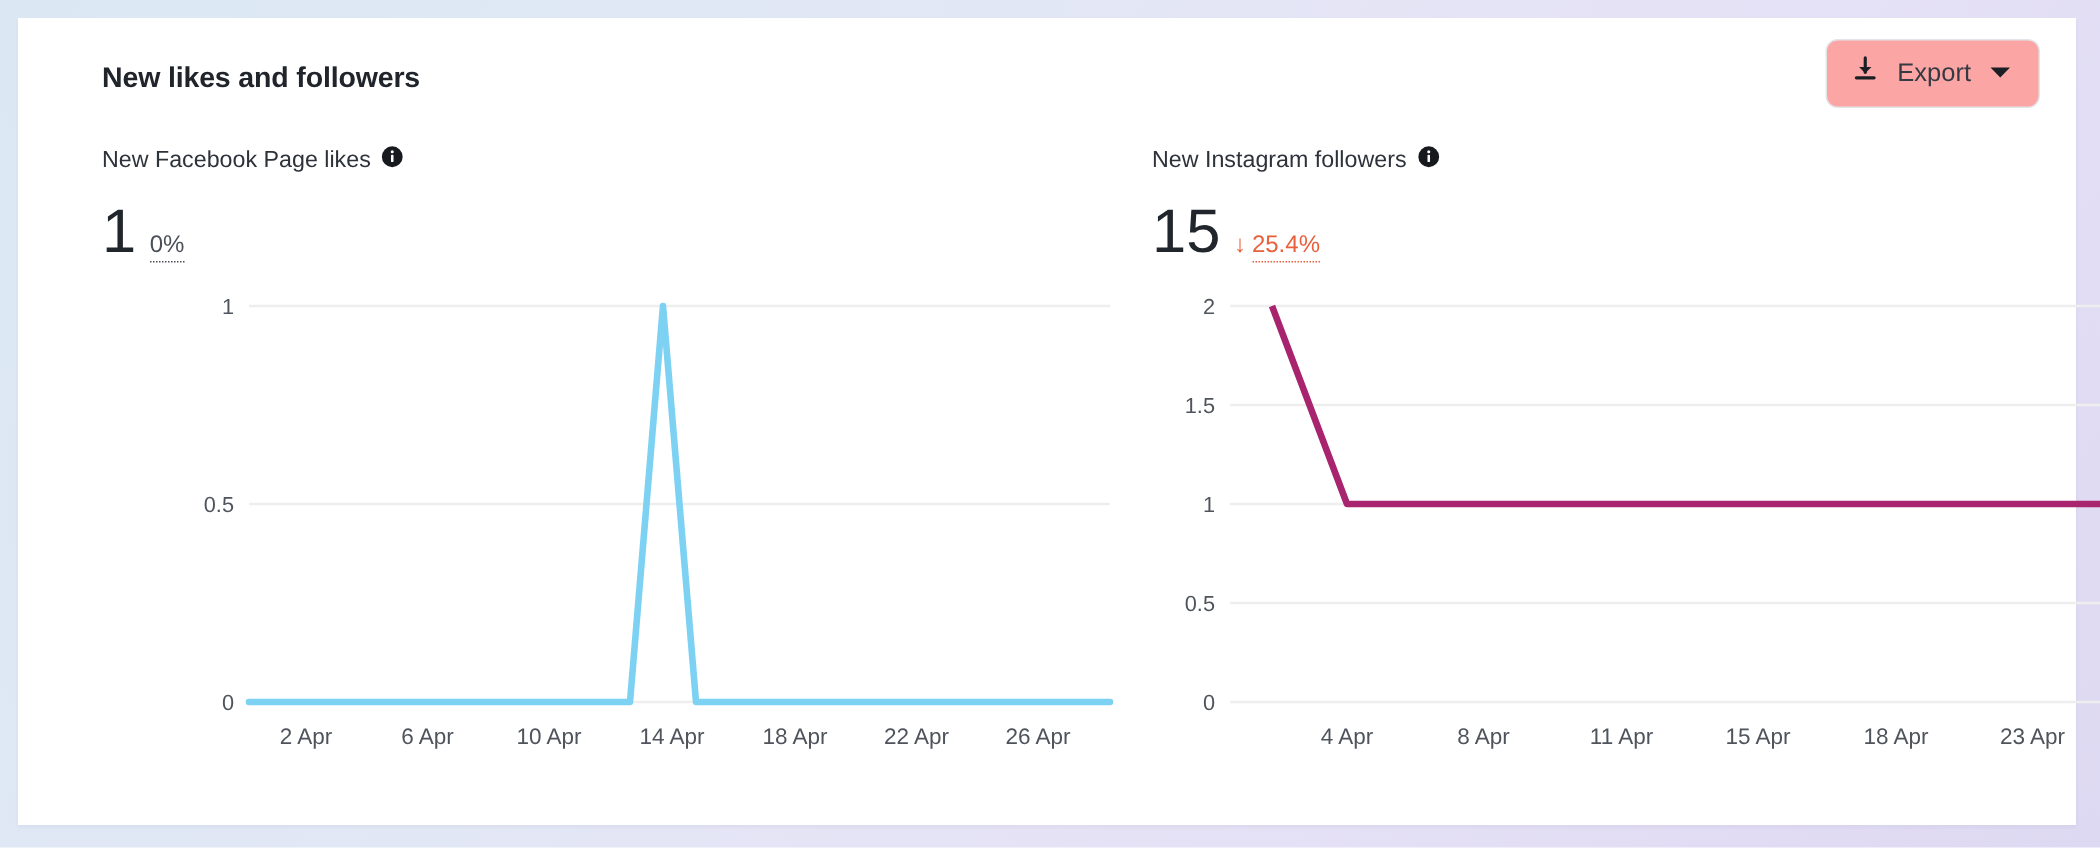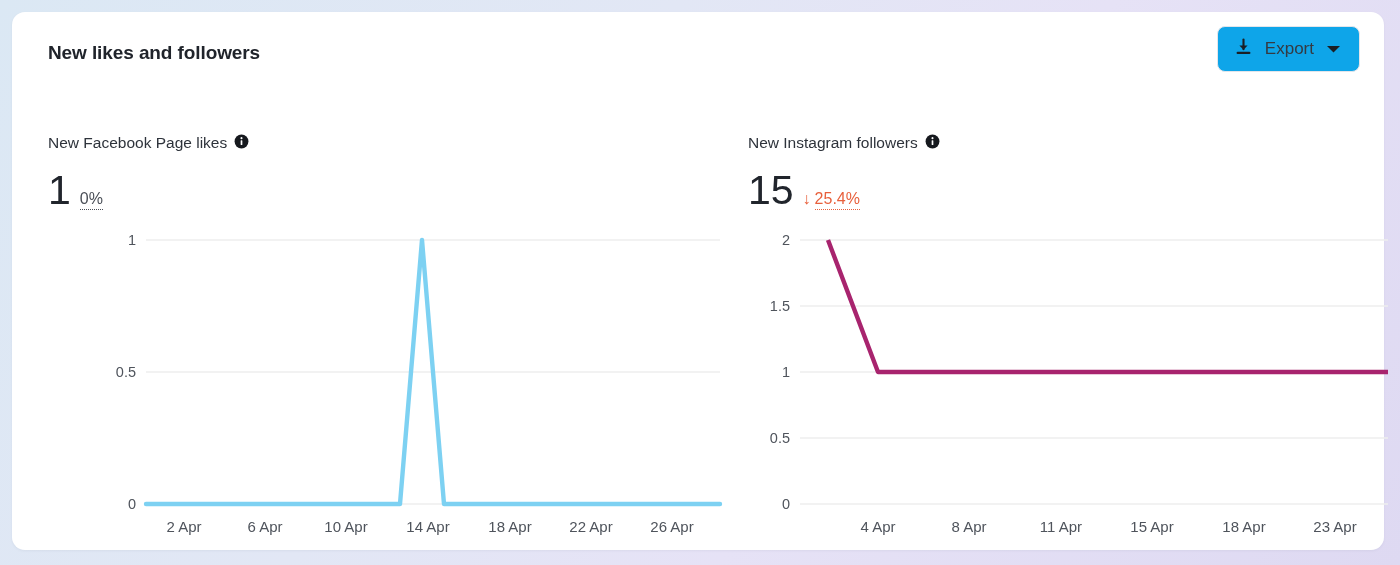--- a/index.html
+++ b/index.html
@@ -19,22 +19,22 @@
     box-sizing: border-box;
     padding: 12px 18px 18px 12px;
     position: relative;
   }
   .card {
     position: relative;
     box-sizing: border-box;
     width: 1372px;
     height: 538px;
     background: #ffffff;
-    border-radius: 13px;
-    padding: 26px 24px 10px 36px;
+    border-radius: 0;
+    padding: 26px 24px 10px 56px;
     box-shadow: 0 1px 3px rgba(20,30,60,0.05);
   }
   .card-header {
     position: relative;
     height: 52px;
   }
   .card-title {
     font-size: 19px;
     font-weight: bold;
     color: #20242b;
@@ -42,21 +42,21 @@
     margin: 0;
     padding-top: 4px;
   }
   .export-btn {
     position: absolute;
     top: -12px;
     right: 0px;
     display: flex;
     align-items: center;
     gap: 12px;
-    background: #0ea5e9;
+    background: #fca5a5;
     border: 1px solid #e3e5ea;
     border-radius: 8px;
     height: 46px;
     padding: 0 18px 0 16px;
     cursor: pointer;
     box-sizing: border-box;
   }
   .export-label {
     font-size: 17px;
     color: #353a42;
@@ -75,21 +75,20 @@
   .chart-block.fb { width: 700px; }
   .chart-block.ig { width: 660px; padding-left: 0px; }
 
   .metric-label {
     display: flex;
     align-items: center;
     gap: 7px;
     font-size: 15.5px;
     color: #2e333b;
     height: 22px;
-    margin-top: 36px;
   }
   .info-icon { display: block; }
 
   .metric-value-row {
     display: flex;
     align-items: baseline;
     gap: 9px;
     margin-top: 16px;
     height: 46px;
   }

